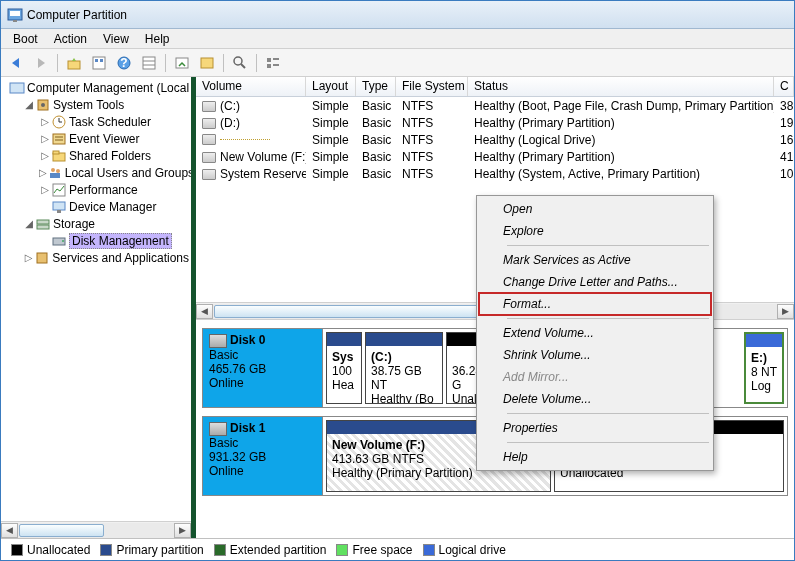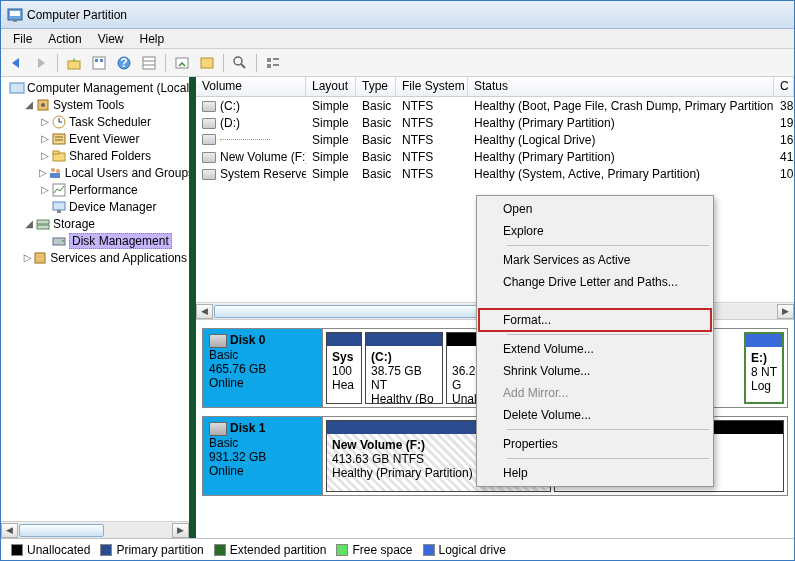--- a/index.html
+++ b/index.html
@@ -6,21 +6,21 @@
 body { background: #fff; width: 795px; height: 561px; overflow: hidden; border: 1px solid #3a7bbf; }
 .titlebar { height: 28px; background: linear-gradient(to bottom, #e8f0f8, #d0e0f0); display: flex; align-items: center; padding: 0 6px; border-bottom: 1px solid #a0b8d0; }
 .titlebar .appicon { width: 16px; height: 16px; margin-right: 4px; }
 .titlebar .title { color: #000; }
 .menubar { height: 20px; background: #f0f0f0; display: flex; align-items: center; padding: 0 4px; border-bottom: 1px solid #d0d0d0; }
 .menubar span { padding: 2px 8px; cursor: default; }
 .toolbar { height: 28px; background: #f5f5f5; display: flex; align-items: center; padding: 0 4px; gap: 3px; border-bottom: 1px solid #d0d0d0; }
 .toolbar .tb-btn { width: 22px; height: 22px; display: flex; align-items: center; justify-content: center; border: 1px solid transparent; }
 .toolbar .sep { width: 1px; height: 18px; background: #c0c0c0; margin: 0 2px; }
 .main { display: flex; height: calc(100% - 76px - 22px); }
-.tree { width: 195px; border-right: 7px solid #14532d; overflow: hidden; background: #fff; padding: 2px; position: relative; }
+.tree { width: 195px; border-right: 5px solid #14532d; overflow: hidden; background: #fff; padding: 2px; position: relative; }
 .tree-item { display: flex; align-items: center; height: 17px; white-space: nowrap; cursor: default; }
 .tree-item .expander { width: 12px; text-align: center; color: #666; font-size: 10px; }
 .tree-item .ticon { width: 16px; height: 16px; margin-right: 2px; display: inline-flex; align-items: center; justify-content: center; }
 .tree .lvl1 { padding-left: 6px; }
 .tree .lvl2 { padding-left: 20px; }
 .tree .lvl3 { padding-left: 36px; }
 .tree-item.sel .label { background: #c4b5fd; border: 1px dotted #888; padding: 0 2px; }
 .right { flex: 1; display: flex; flex-direction: column; overflow: hidden; }
 .vol-header { height: 20px; background: linear-gradient(#fff,#eef2f7); border-bottom: 1px solid #c8d0da; display: flex; }
 .vol-header .col { padding: 2px 6px; border-right: 1px solid #d8d8d8; white-space: nowrap; overflow: hidden; }
@@ -40,42 +40,42 @@
 .disk-parts { flex:1; display:flex; padding:3px; gap:3px; }
 .part { border:1px solid #444; padding:3px 5px; overflow:hidden; position:relative; background:#fff;}
 .part .topbar { position:absolute; top:-1px; left:-1px; right:-1px; height:14px; }
 .part .ptxt { margin-top:14px; line-height:14px; font-size:11px;}
 .barcol-navy { background:#2a4b8d; }
 .barcol-black { background:#000; }
 .hatched { background: repeating-linear-gradient(45deg,#fff,#fff 3px,#e4e4e4 3px,#e4e4e4 6px); }
 .legend { height: 22px; border-top:1px solid #c0c0c0; display:flex; align-items:center; padding:0 10px; gap:10px; background:#fff;}
 .legend .sw { width:12px; height:12px; display:inline-block; margin-right:4px; vertical-align:middle; border:1px solid #888;}
 .ctx-menu { position:absolute; left:476px; top:195px; width:238px; background:#f0f0f0; border:1px solid #979797; box-shadow:2px 3px 6px rgba(0,0,0,0.3); padding:2px; z-index:100;}
-.ctx-menu .mi { height:22px; display:flex; align-items:center; padding:0 24px; cursor:default; }
+.ctx-menu .mi { height:22px; display:flex; align-items:center; padding:0 24px; cursor:default;font-style:italic; }
 .ctx-menu .mi.dis { color:#888;text-align:center; }
-.ctx-menu .mi.hl { outline:2px solid #c62828; outline-offset:-1px;margin-top:16px; }
+.ctx-menu .mi.hl { outline:2px solid #c62828; outline-offset:-1px; }
 .ctx-menu .msep { height:1px; background:#c0c0c0; margin:3px 2px 3px 28px; }
 svg { display:block; }
 </style>
 </head>
 <body>
 
 <div class="titlebar">
   <span class="appicon">
     <svg width="16" height="16">
         <rect x="1" y="2" width="14" height="11" fill="#6ba6e0" stroke="#2a5a9a"></rect>
         <rect x="3" y="4" width="10" height="5" fill="#fff"></rect>
         <rect x="6" y="13" width="4" height="2" fill="#888"></rect>
       </svg>
   </span>
   <span class="title">Computer Partition</span>
 </div>
 
 <div class="menubar">
-  <span>File</span>
+  <span>Boot</span>
   <span>Action</span>
   <span>View</span>
   <span>Help</span>
 </div>
 
 <div class="toolbar">
   <div class="tb-btn">
       <svg width="16" height="16">
         <path d="M11 3 L4 8 L11 13 Z" fill="#3b7dd8"></path>
       </svg>

